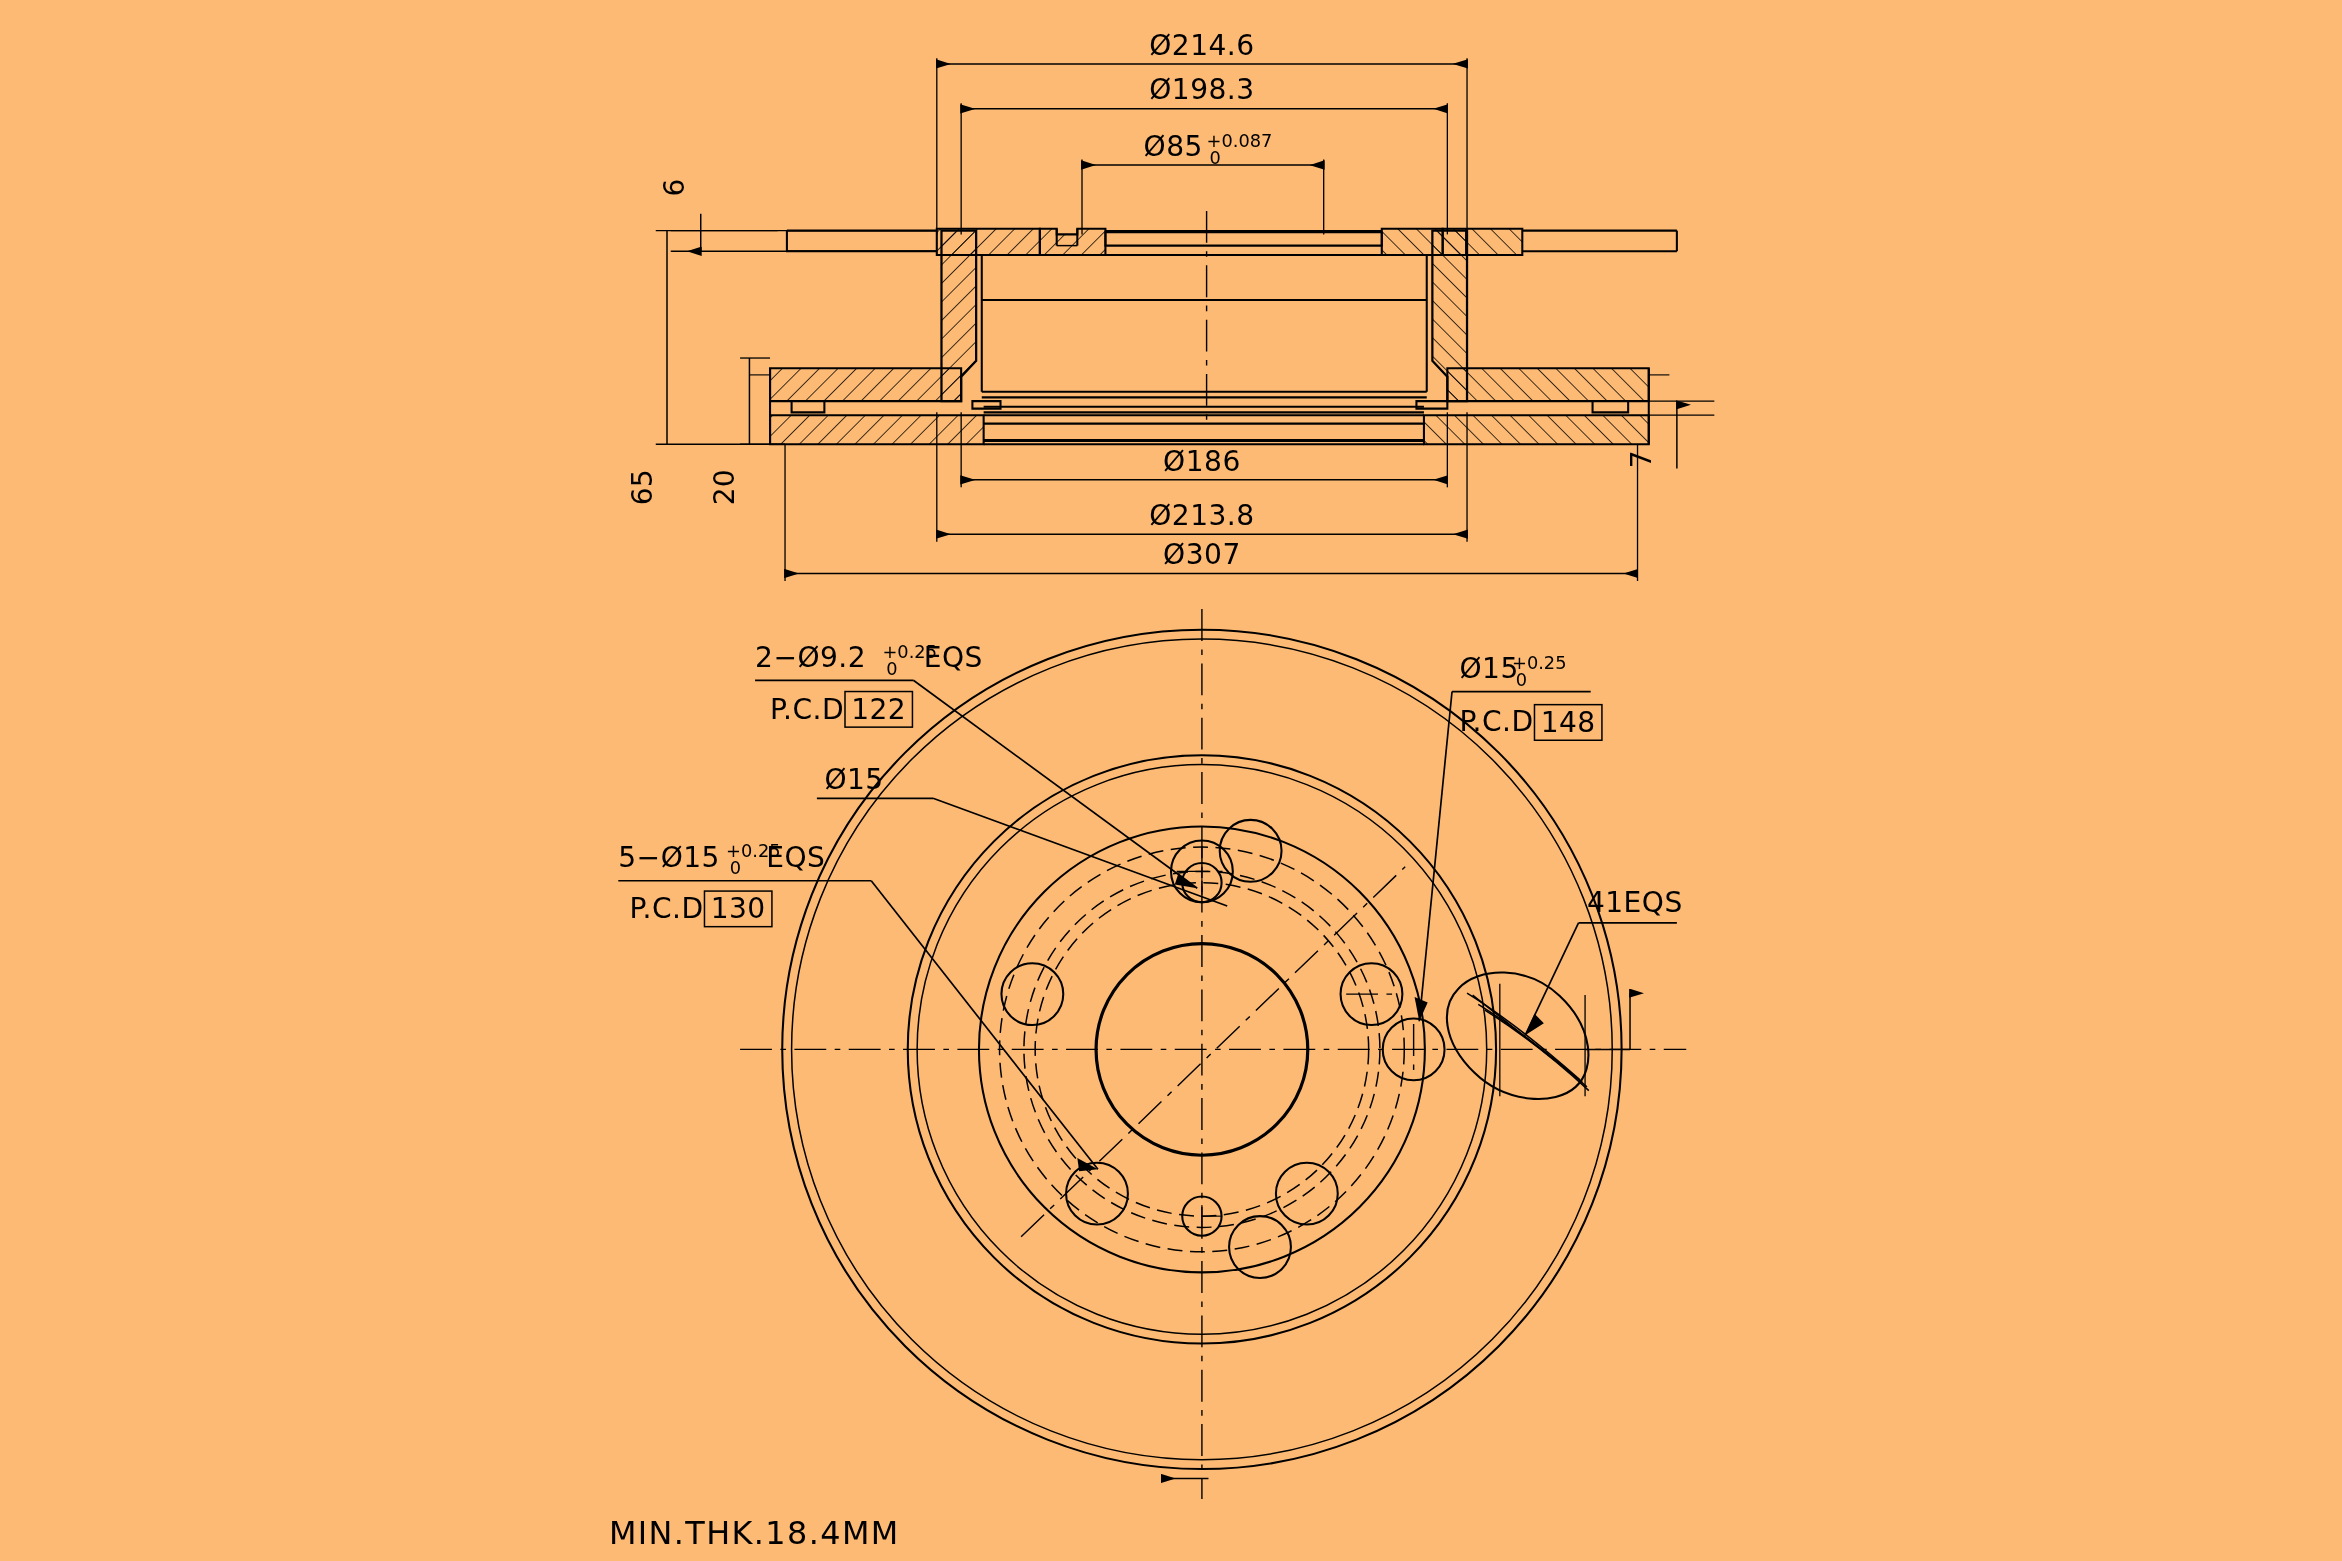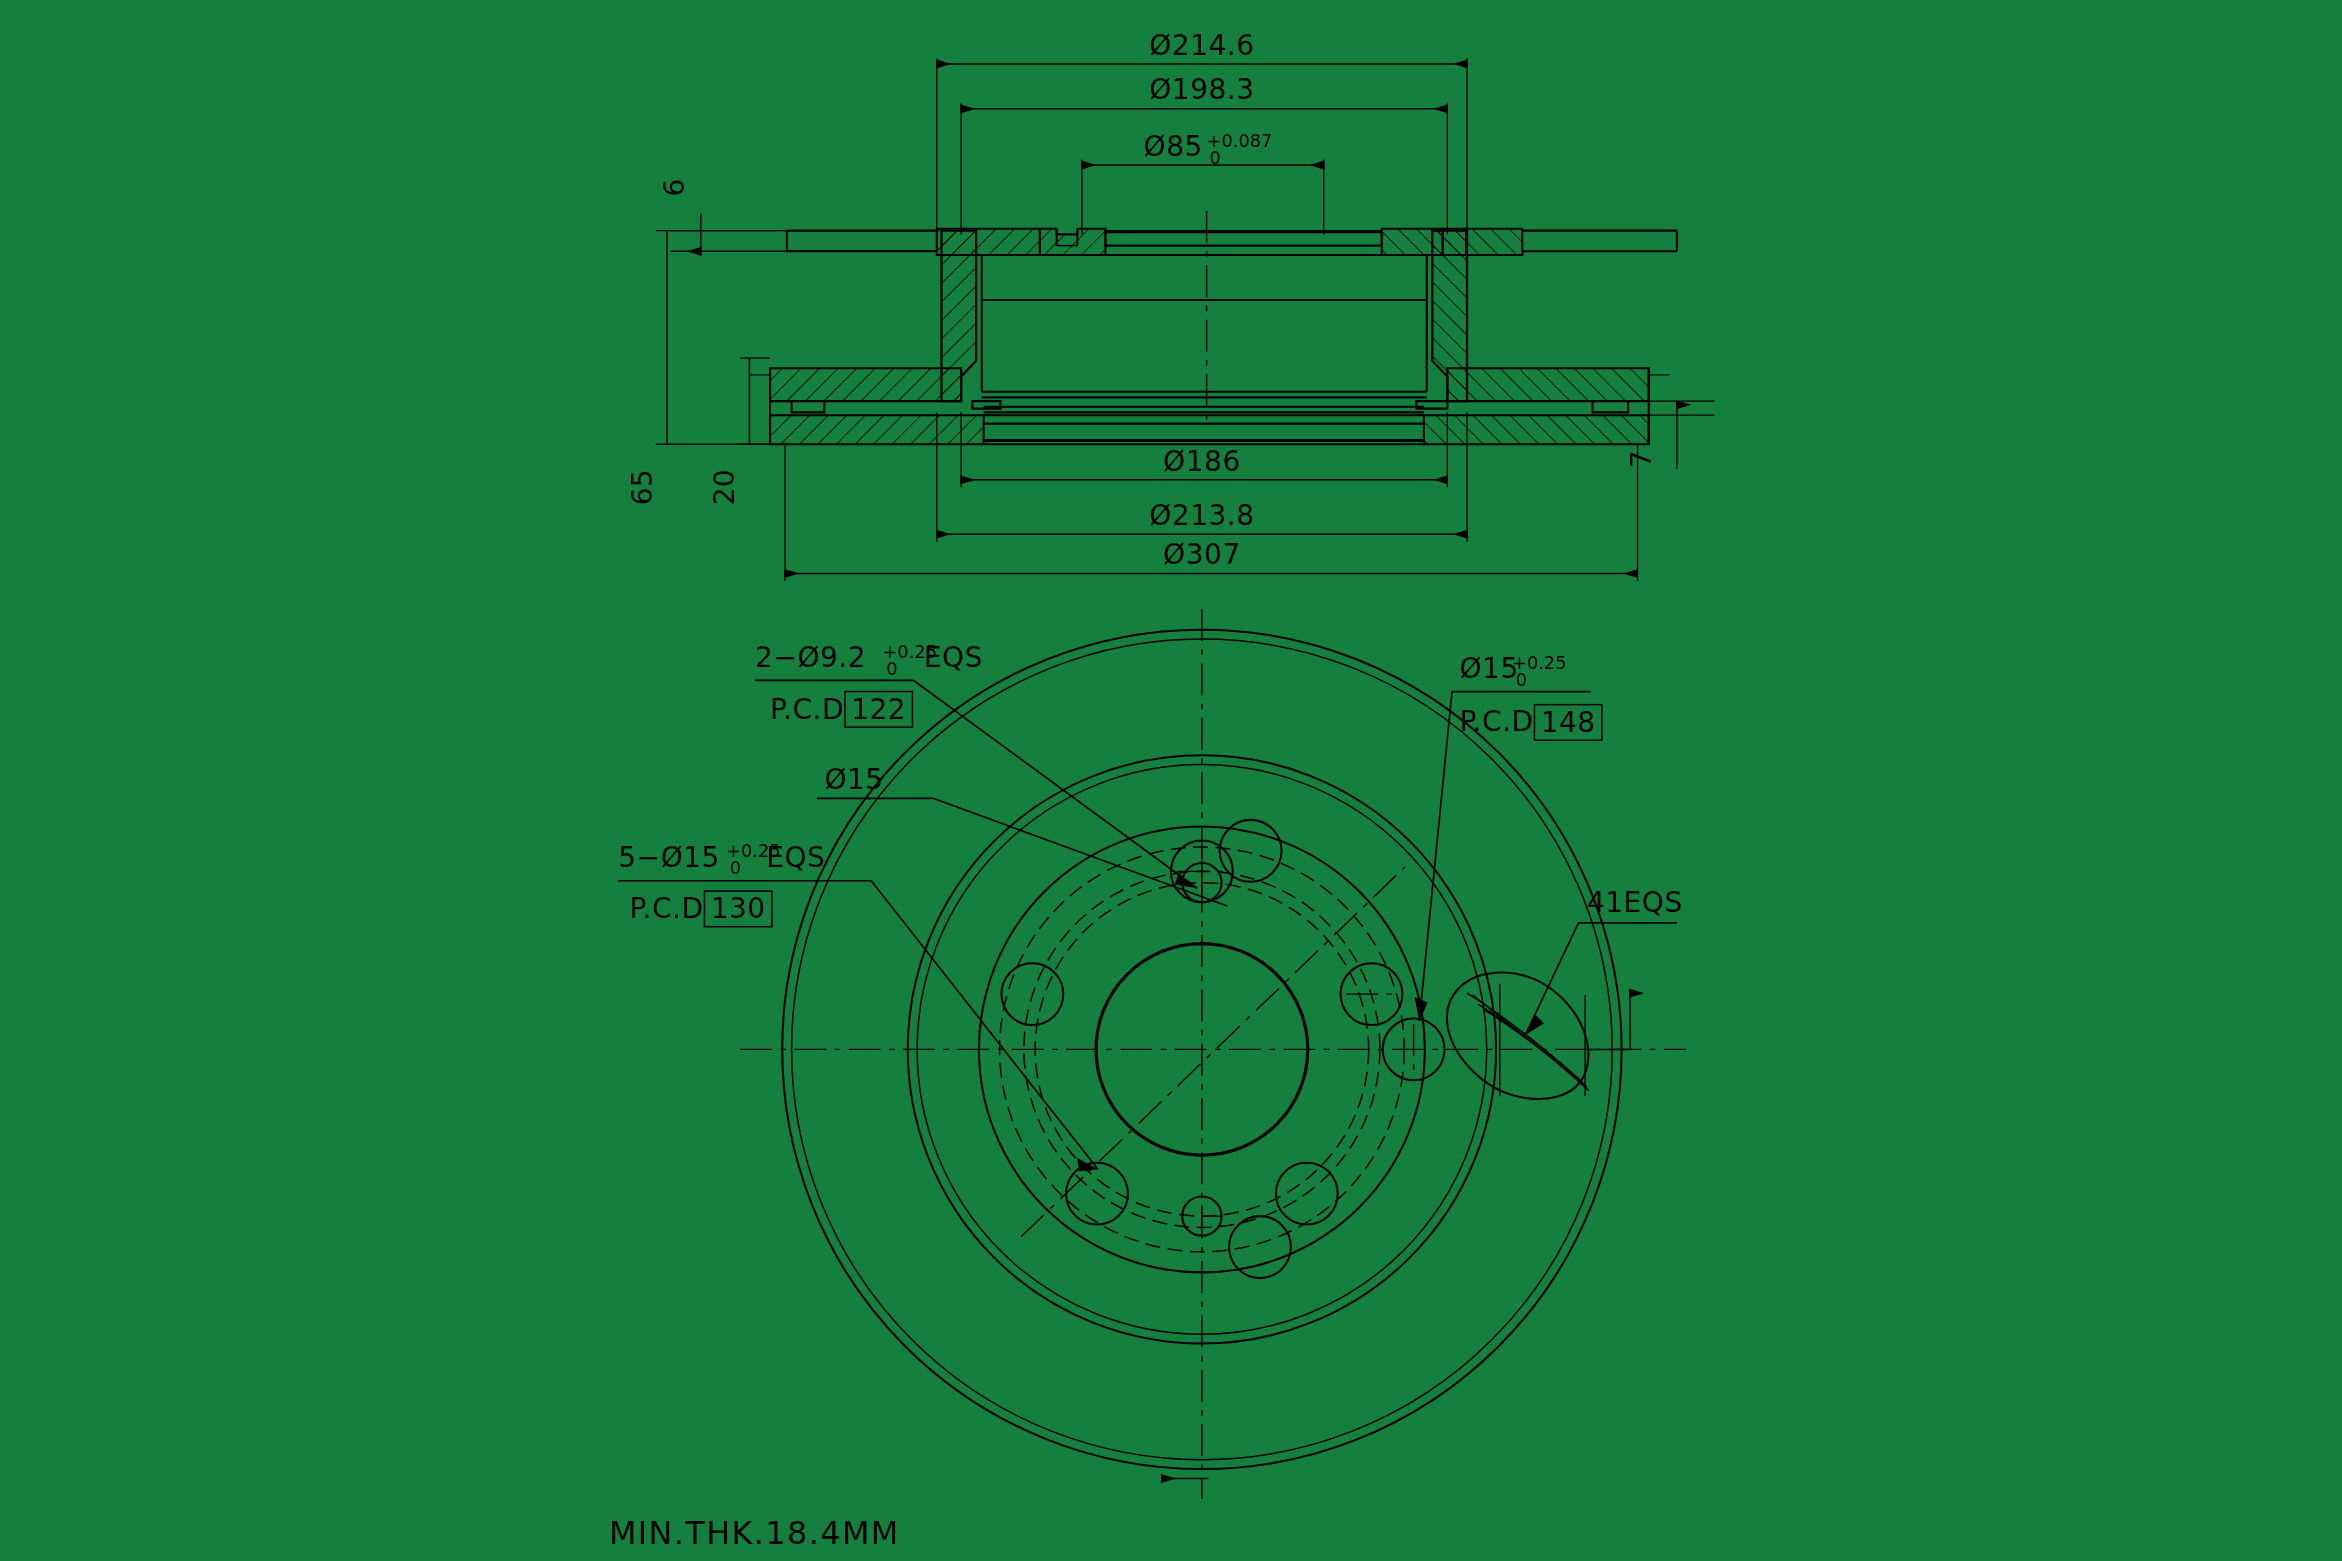--- a/index.html
+++ b/index.html
@@ -10,21 +10,21 @@
   body {
     width: 2342px;
     height: 1562px;
     font-family: "DejaVu Sans", sans-serif;
     overflow: hidden;
   }
   #sheet {
     position: relative;
     width: 2342px;
     height: 1562px;
-    background: #15803d;
+    background: #fdba74;
   }
   svg#drawing {
     position: absolute;
     left: 0; top: 0;
     width: 2342px;
     height: 1562px;
     display: block;
   }
   .ln      { stroke: #000; fill: none; stroke-width: 2.2; }
   .ln-thin { stroke: #000; fill: none; stroke-width: 1.6; }

